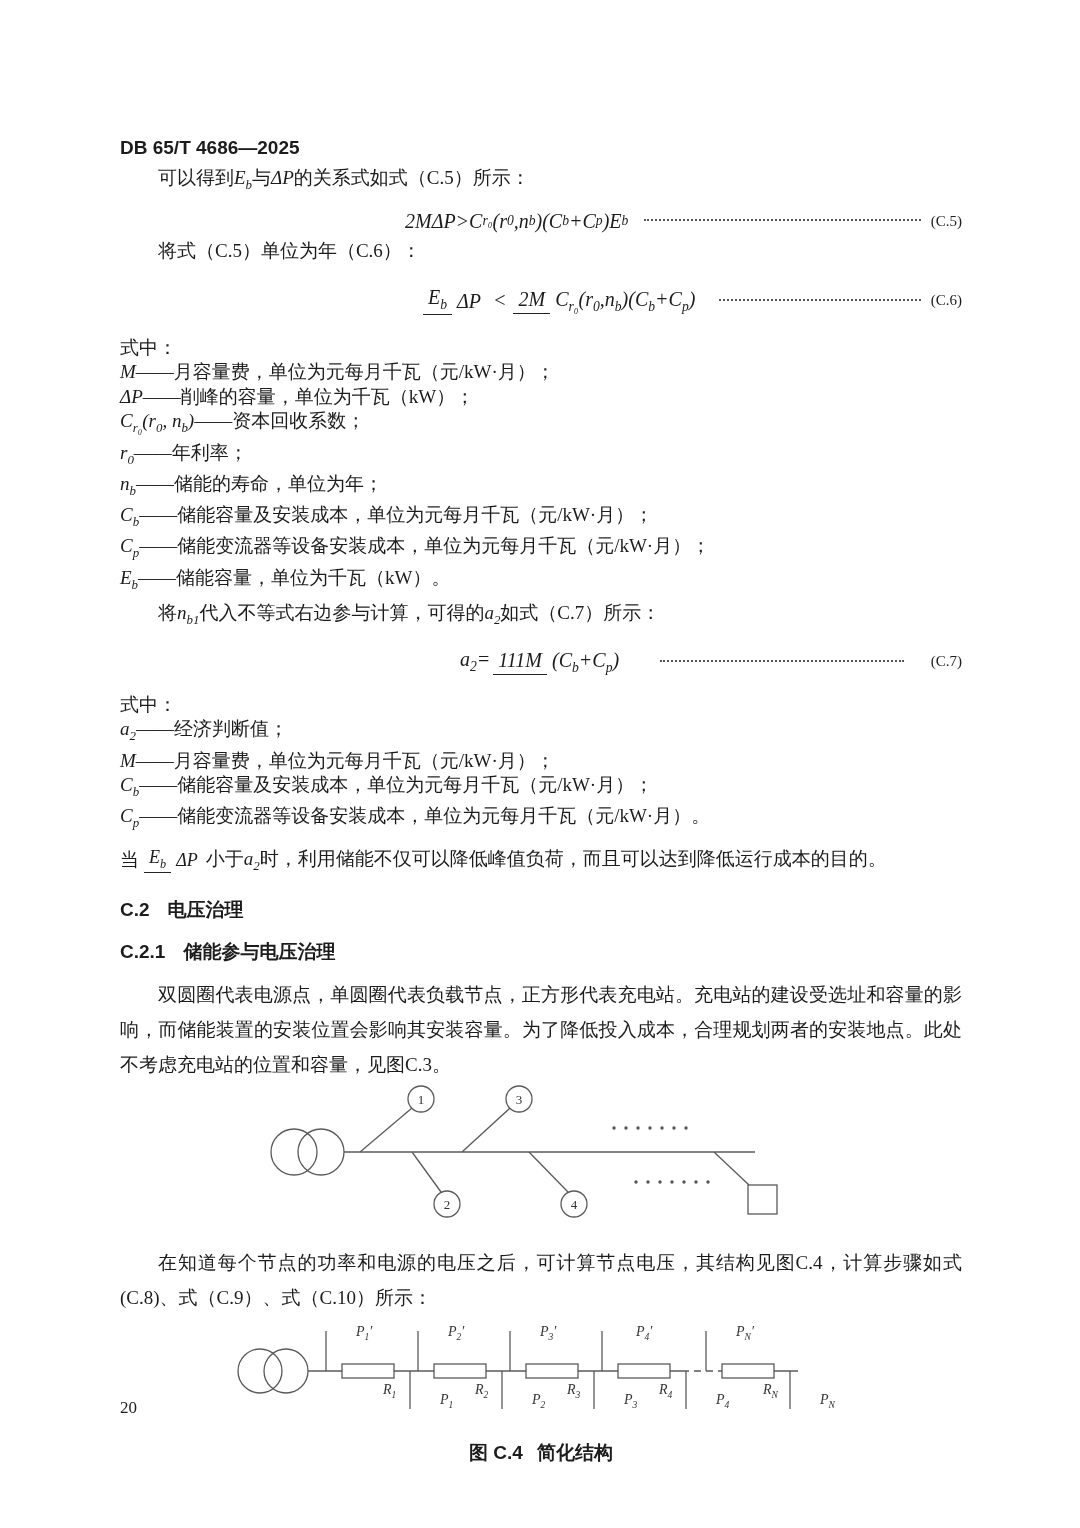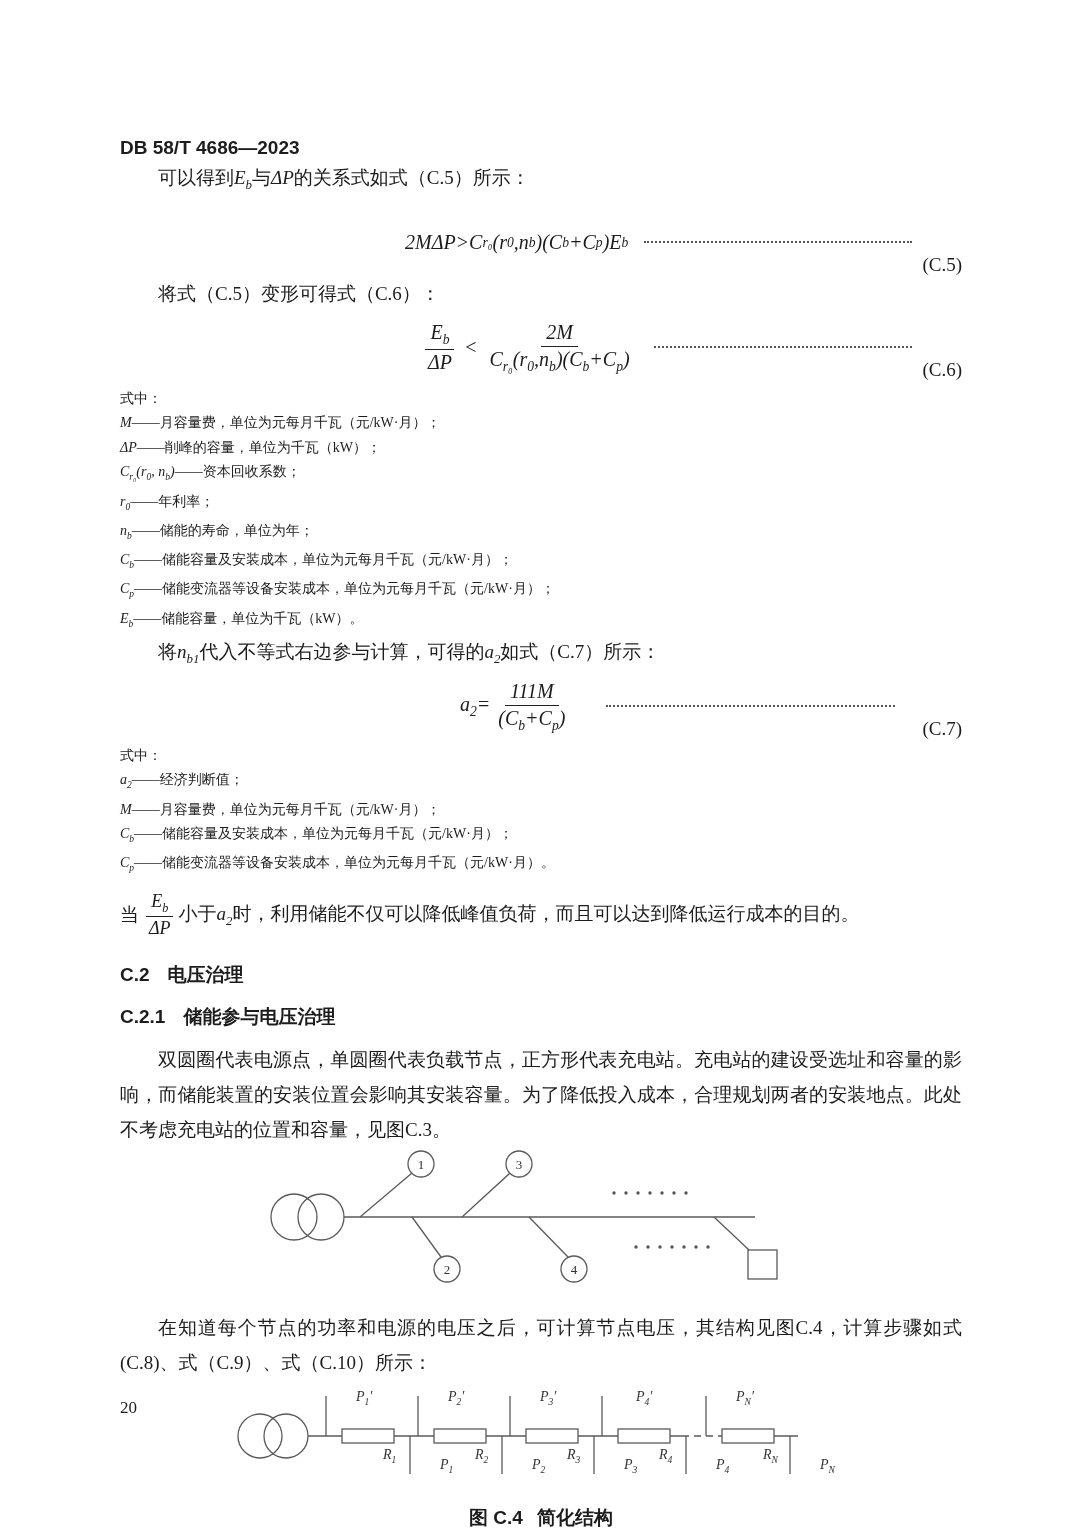--- a/index.html
+++ b/index.html
@@ -23,27 +23,27 @@
   }
   .ind{text-indent:2em;}
   .mt14{margin-top:14px;}
   .frow{display:flex;align-items:center;margin-top:8px;}
   .fml{
     font-family:"Liberation Serif", serif;
     font-style:italic;font-size:20px;
     display:inline-flex;align-items:center;white-space:nowrap;
   }
   sub{font-size:0.68em;}
-  .frac{display:inline-flex;flex-direction:column;align-items:center;margin:0 3px;vertical-align:middle;}
+  .frac{display:inline-flex;flex-direction:row;align-items:center;margin:0 3px;vertical-align:middle;}
   .frac .num{padding:0 5px 1px 5px;border-bottom:1.6px solid #222;line-height:1.18;}
   .frac .den{padding:1px 5px 0 5px;line-height:1.18;}
   .rel{margin:0 4px;}
   .leader{flex:1;height:0;border-bottom:2px dotted #555;margin:0 10px 0 16px;transform:translateY(-1px);}
-  .flabel{font-size:19px;font-style:normal;white-space:nowrap;margin-top:44px;}
-  .defline{font-size:14px;line-height:24.5px;}
+  .flabel{font-size:15px;font-style:normal;white-space:nowrap;}
+  .defline{font-size:19px;line-height:24.5px;}
   .h2{
     font-family:"Liberation Sans", sans-serif;font-weight:bold;
     font-size:19px;line-height:24px;
   }
   .h2 .num{margin-right:18px;margin-top:45px;}
   .caption{
     text-align:center;font-family:"Liberation Sans", sans-serif;
     font-weight:bold;font-size:19px;line-height:24px;
   }
   .caption .num{margin-right:14px;}
@@ -59,31 +59,31 @@
   .pagenum{
     position:absolute;left:120px;top:1398px;
     font-size:17px;
   }
 </style>
 </head>
 <body>
 
 <div class="page">
 
-  <div class="doc-header">DB 58/T 4686—2023</div>
+  <div class="doc-header">DB 65/T 4686—2025</div>
 
   <p class="body ind mt14">可以得到<i>E<sub>b</sub></i>与<i>ΔP</i>的关系式如式（C.5）所示：</p>
 
   <div class="frow">
     <span class="fml" style="margin-left:285px">2MΔP&gt;C<sub>r₀</sub>(r<sub>0</sub>,n<sub>b</sub>)(C<sub>b</sub>+C<sub>p</sub>)E<sub>b</sub></span>
     <span class="leader"></span>
     <span class="flabel">(C.5)</span>
   </div>
 
-  <p class="body ind mt14">将式（C.5）变形可得式（C.6）：</p>
+  <p class="body ind mt14">将式（C.5）单位为年（C.6）：</p>
 
   <div class="frow" style="margin-top:4px;min-height:58px;">
     <span class="fml" style="margin-left:300px">
       <span class="frac">
         <span class="num">E<sub>b</sub></span>
         <span class="den">ΔP</span>
       </span>
       <span class="rel">&lt;</span>
       <span class="frac">
         <span class="num">2M</span>

